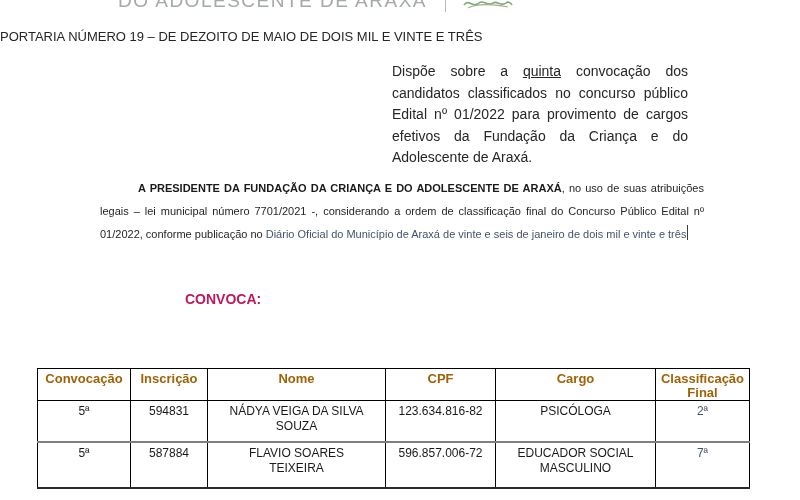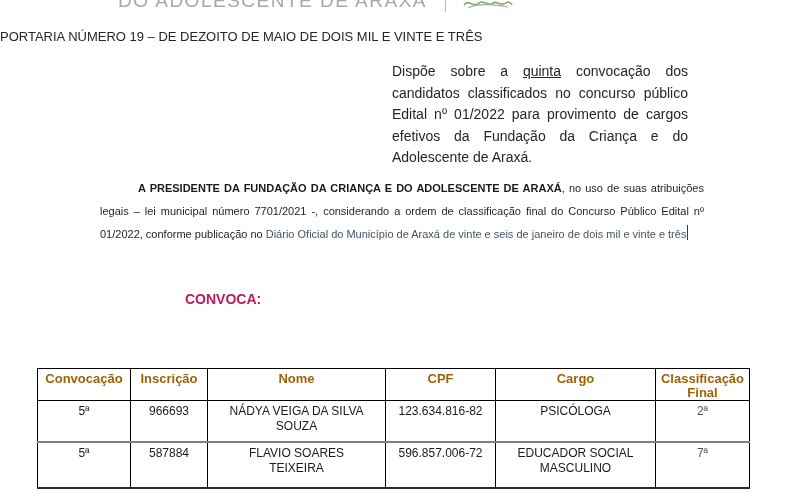--- a/index.html
+++ b/index.html
@@ -181,21 +181,21 @@
         <th>Inscrição</th>
         <th>Nome</th>
         <th>CPF</th>
         <th>Cargo</th>
         <th>Classificação Final</th>
       </tr>
     </thead>
     <tbody>
       <tr class="row-1">
         <td>5ª</td>
-        <td>966693</td>
+        <td>594831</td>
         <td class="cell-name">NÁDYA VEIGA DA SILVA SOUZA</td>
         <td>123.634.816-82</td>
         <td class="cell-cargo">PSICÓLOGA</td>
         <td class="cell-class">2ª</td>
       </tr>
       <tr class="row-2">
         <td>5ª</td>
         <td>587884</td>
         <td class="cell-name">FLAVIO SOARES TEIXEIRA</td>
         <td>596.857.006-72</td>

